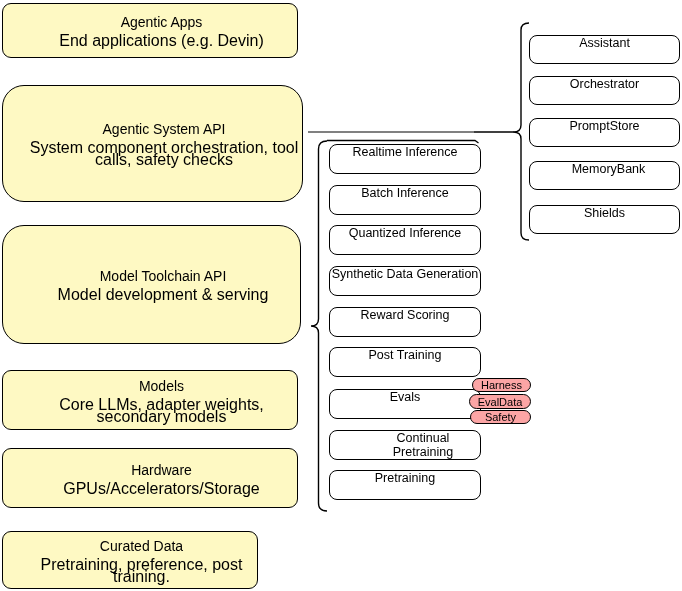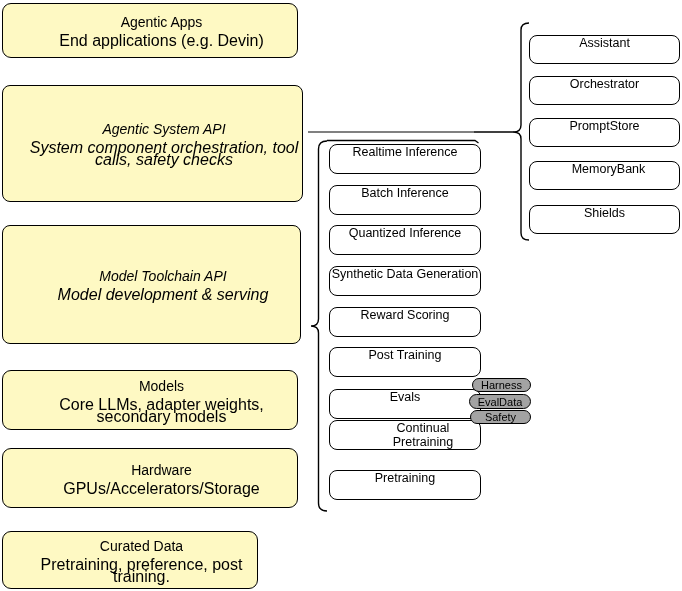--- a/index.html
+++ b/index.html
@@ -18,38 +18,38 @@
     border:1.4px solid #000;
     box-sizing:border-box;
     display:flex;flex-direction:column;
     align-items:center;justify-content:center;
     text-align:center;
     z-index:2;
     padding-left:23px;
   }
   .node .title{font-size:14px;line-height:16px;}
   .node .subtitle{font-size:16px;line-height:12px;margin-top:5px;}
-  .big{border-radius:8px;font-style:italic;}
+  .big{border-radius:22px;}
   .small{border-radius:9px;}
   .mnode,.rnode{
     position:absolute;
     background:#ffffff;
     border:1.4px solid #000;
     border-radius:8px;
     box-sizing:border-box;
     display:flex;justify-content:center;
     text-align:center;
     font-size:12.5px;
     z-index:2;
   }
   .mnode{left:329px;width:152px;height:30px;}
   .rnode{left:529px;width:151px;height:29px;}
   .pill{
     position:absolute;
-    background:#a3a3a3;
+    background:#fca5a5;
     border:1.3px solid #000;
     border-radius:8px;
     box-sizing:border-box;
     display:flex;align-items:center;justify-content:center;
     font-size:11px;
     z-index:3;
   }
 </style>
 </head>
 <body>
@@ -112,21 +112,21 @@
     </div>
   <div class="mnode" style="top:307px;">
       <span>Reward Scoring</span>
     </div>
   <div class="mnode" style="top:347px;">
       <span>Post Training</span>
     </div>
   <div class="mnode" style="top:389px;">
       <span>Evals</span>
     </div>
-  <div class="mnode" style="top:420px;padding-left:36px;">
+  <div class="mnode" style="top:430px;padding-left:36px;">
       <span>Continual Pretraining</span>
     </div>
   <div class="mnode" style="top:470px;">
       <span>Pretraining</span>
     </div>
 
   <div class="pill" style="left:472px;top:378px;width:59px;height:14px;">
       <span>Harness</span>
     </div>
   <div class="pill" style="left:469px;top:394px;width:62px;height:15px;">

